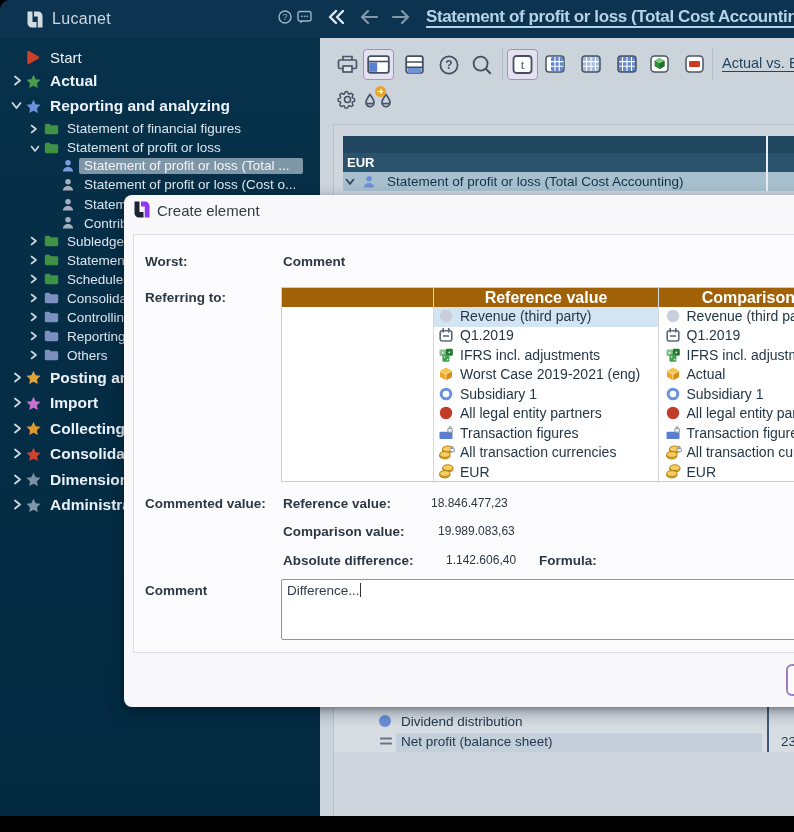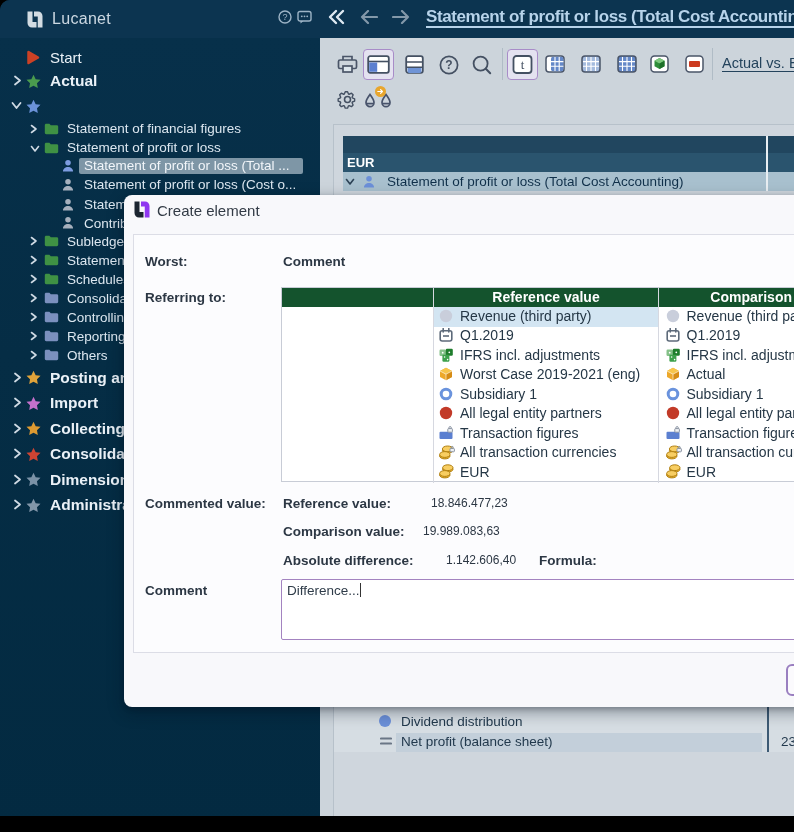--- a/index.html
+++ b/index.html
@@ -42,21 +42,21 @@
           border-radius:8px 0 0 8px;
           box-shadow:0 5px 16px rgba(5,15,30,.38),0 2px 5px rgba(5,15,30,.22);}
   #dlg-title{position:absolute;left:33px;top:7px;font-size:15px;color:#333b46;}
   #dlg-panel{position:absolute;left:9px;top:39px;width:690px;height:419px;background:#fcfcfe;
              border:1px solid #dcdde6;border-right:none;}
   .dlabel{position:absolute;font-size:13.5px;font-weight:bold;color:#2c3744;white-space:nowrap;}
   .dval{position:absolute;font-size:12px;color:#2c3744;white-space:nowrap;}
   
   #dtable{position:absolute;left:157px;top:92px;width:725px;height:195px;background:#fff;
           border:1px solid #c8ccd6;}
-  .dth{position:absolute;top:0;height:19px;background:#14532d;color:#fff;font-size:14px;
+  .dth{position:absolute;top:0;height:19px;background:#a16207;color:#fff;font-size:16px;
        font-weight:bold;text-align:center;line-height:19px;}
   .drow{position:absolute;display:flex;align-items:center;font-size:14px;color:#253746;
         white-space:nowrap;height:19.5px;}
   #dtable .colsep{position:absolute;top:0;width:1px;height:195px;background:#d6d8e0;}
   #row-hl{position:absolute;left:152px;top:19px;width:224px;height:19.5px;background:#d3e5f2;}
   
   #comment-box{position:absolute;left:157px;top:384px;width:560px;height:61px;background:#fff;
                border:1px solid #a383c0;border-radius:2px;font-size:13.5px;color:#2f3c49;padding:3px 5px;}
   #caret{display:inline-block;width:1px;height:14px;background:#333;vertical-align:-2px;}
   #dlg-btn{position:absolute;left:662px;top:469px;width:60px;height:32px;background:#fbfafd;
@@ -213,20 +213,21 @@
       <path d="M8 .8l2.3 4.7 5.2.7-3.8 3.6.9 5.1L8 12.5l-4.6 2.4.9-5.1L.5 6.2l5.2-.7z" fill="#4a9b4e"></path>
     </svg>
   <div class="trow lvl1" style="left:50px;top:71.5px">Actual</div>
 
   <svg class="abs" style="left:11px;top:101px" width="11" height="9" viewBox="0 0 11 9">
       <path d="M1.5 2l4 5 4-5" fill="none" stroke="#cfdae4" stroke-width="1.8" stroke-linecap="round" stroke-linejoin="round"></path>
     </svg>
   <svg class="abs" style="left:26px;top:98.5px" width="15" height="15" viewBox="0 0 16 16">
       <path d="M8 .8l2.3 4.7 5.2.7-3.8 3.6.9 5.1L8 12.5l-4.6 2.4.9-5.1L.5 6.2l5.2-.7z" fill="#6b92d8"></path>
     </svg>
+  <div class="trow lvl1" style="left:50px;top:96.5px">Reporting and analyzing</div>
 
   <svg class="abs" style="left:30px;top:123.5px" width="8" height="10" viewBox="0 0 8 10">
       <path d="M1.5 1.5l4.5 3.5-4.5 3.5" fill="none" stroke="#cfdae4" stroke-width="1.6" stroke-linecap="round" stroke-linejoin="round"></path>
     </svg>
   <svg class="abs" style="left:44px;top:122.5px" width="15" height="12" viewBox="0 0 15 12">
       <path d="M.8 2.2C.8 1.4 1.4.8 2.2.8h3.2l1.4 1.5h6c.8 0 1.4.6 1.4 1.4v6.1c0 .8-.6 1.4-1.4 1.4H2.2c-.8 0-1.4-.6-1.4-1.4z" fill="#3f9144"></path>
     </svg>
   <div class="trow" style="left:67px;top:119px">Statement of financial figures</div>
   <svg class="abs" style="left:30px;top:144.5px" width="10" height="8" viewBox="0 0 10 8">
       <path d="M1.5 1.5L5 6l3.5-4.5" fill="none" stroke="#cfdae4" stroke-width="1.6" stroke-linecap="round" stroke-linejoin="round"></path>
@@ -521,21 +522,21 @@
           <ellipse cx="5.8" cy="11" rx="5.2" ry="2.9" fill="#f4bb33" stroke="#b07f10"></ellipse>
           <ellipse cx="5.8" cy="9.5" rx="5.2" ry="2.9" fill="#f8ce62" stroke="#b07f10"></ellipse>
         </svg>
         <span style="margin-left:5px">EUR</span>
       </div>
 
     <div class="dlabel" style="left:21px;top:301px">Commented value:</div>
     <div class="dlabel" style="left:159px;top:301px">Reference value:</div>
     <div class="dval" style="left:307px;top:301px">18.846.477,23</div>
     <div class="dlabel" style="left:159px;top:329px">Comparison value:</div>
-    <div class="dval" style="left:299px;top:329px">19.989.083,63</div>
+    <div class="dval" style="left:314px;top:329px">19.989.083,63</div>
     <div class="dlabel" style="left:159px;top:358px">Absolute difference:</div>
     <div class="dval" style="left:322px;top:358px">1.142.606,40</div>
     <div class="dlabel" style="left:415px;top:358px">Formula:</div>
     <div class="dlabel" style="left:21px;top:388px">Comment</div>
     <div id="comment-box">Difference...<span id="caret"></span></div>
     <div id="dlg-btn"></div>
   </div>
 </div>
 
 </body></html>

